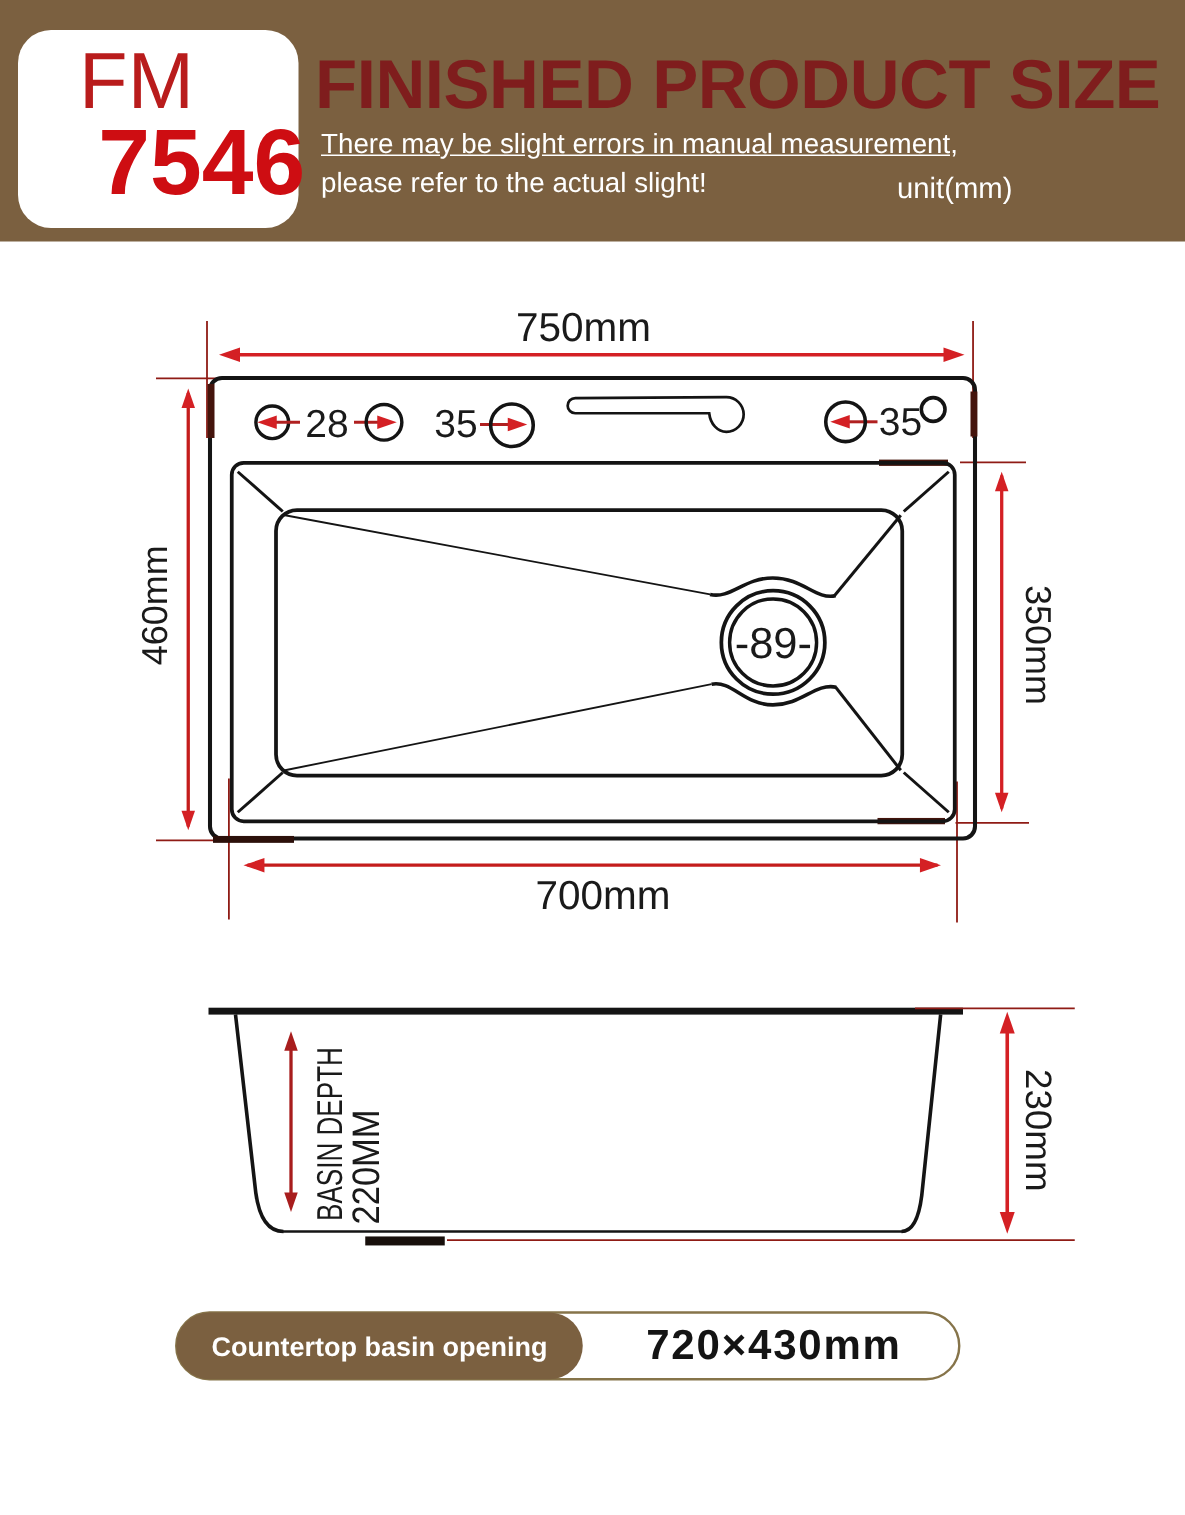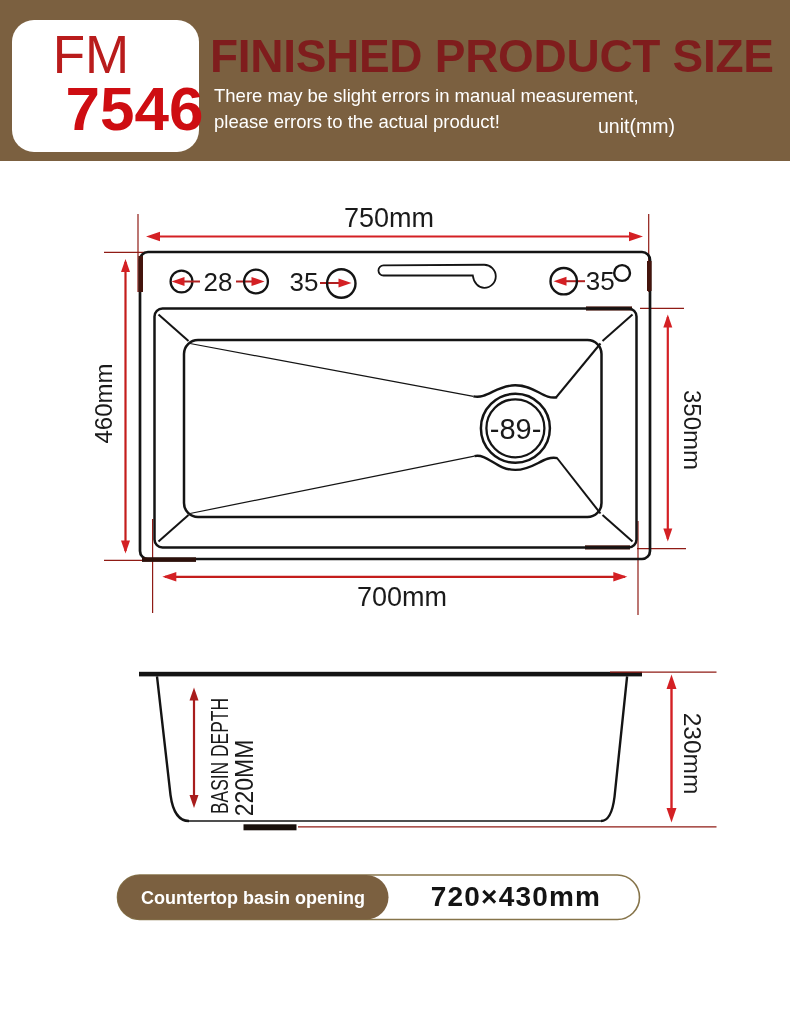--- a/index.html
+++ b/index.html
@@ -12,23 +12,23 @@
 <div class="abs" style="left:0;top:0;width:790px;height:161px;background:#7b6040;"></div>
 
 <div class="abs" style="left:12px;top:20px;width:187px;height:132px;background:#ffffff;border-radius:22px;"></div>
 
 <div class="abs" style="left:12px;top:28px;width:158px;text-align:center;color:#b91c1c;font-weight:normal;font-size:53px;line-height:1;">FM</div>
 
 <div class="abs" style="left:12px;top:78px;width:187px;text-align:center;color:#ce0d12;font-weight:bold;font-size:62px;line-height:1;margin-left:29px;">7546</div>
 
 <div class="abs" style="left:210px;top:33px;color:#7f1d1d;font-weight:bold;font-size:46px;line-height:1;letter-spacing:-0.3px;white-space:nowrap;">FINISHED PRODUCT SIZE</div>
 
-<div class="abs" style="left:214px;top:87px;color:#ffffff;font-size:18.5px;line-height:1;white-space:nowrap;">There may be slight errors in manual measurement,</div>
+<div class="abs" style="left:214px;top:87px;color:#ffffff;font-size:18.5px;line-height:1;white-space:nowrap;text-decoration:underline;">There may be slight errors in manual measurement,</div>
 
-<div class="abs" style="left:214px;top:113px;color:#ffffff;font-size:18.5px;line-height:1;white-space:nowrap;">please errors to the actual product!</div>
+<div class="abs" style="left:214px;top:113px;color:#ffffff;font-size:18.5px;line-height:1;white-space:nowrap;">please refer to the actual slight!</div>
 
 <div class="abs" style="left:570px;top:117px;color:#ffffff;font-size:19.5px;line-height:1;white-space:nowrap;margin-left:28px;">unit(mm)</div>
 
 <svg class="abs" style="left:0;top:0;" width="790" height="1010" viewBox="0 0 790 1010" fill="none">
 
 <text x="389" y="227" font-size="27" fill="#1a1a1a" text-anchor="middle">750mm</text>
 
 <g stroke="#d42024" stroke-width="2.2">
   <line x1="152" y1="236.5" x2="638" y2="236.5"></line>
 </g>

